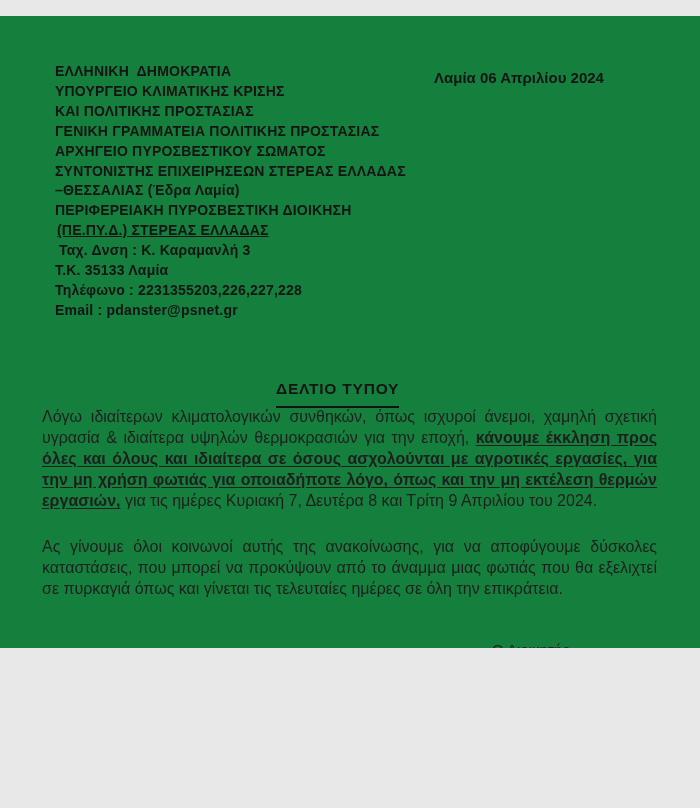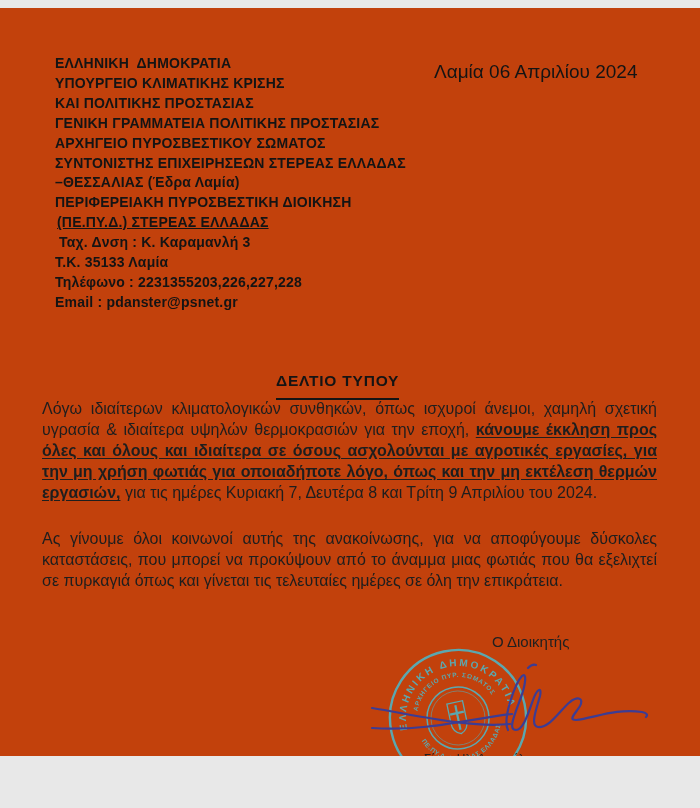--- a/index.html
+++ b/index.html
@@ -1,29 +1,29 @@
 <!DOCTYPE html>
 <html><head>
 <meta charset="utf-8">
 <style>
   html,body{margin:0;padding:0;background:#e8e8e8;}
   .page{
-    position:relative;width:700px;height:748px;background:#c2410c;
+    position:relative;width:700px;height:632px;background:#15803d;
     font-family:"Liberation Sans","DejaVu Sans",sans-serif;color:#1b1b1b;
-    overflow:hidden;margin:8px auto;
+    overflow:hidden;margin:16px auto;
   }
   .letterhead{position:absolute;left:55px;top:46px;}
   .letterhead .hline{
     font-weight:bold;font-size:14px;line-height:19.9px;color:#141414;
     white-space:pre;letter-spacing:.2px;
   }
   .ind2{padding-left:2px;text-decoration:underline;}
   .ind4{padding-left:4px;}
   .doc-date{
-    position:absolute;left:434px;top:53px;font-weight:normal;font-size:19px;
+    position:absolute;left:434px;top:53px;font-weight:bold;font-size:15px;
     color:#141414;white-space:pre;
   }
   .title{
     position:absolute;left:276px;top:364px;font-weight:bold;font-size:15.5px;
     letter-spacing:.8px;color:#141414;border-bottom:2px solid #141414;
     padding-bottom:8px;white-space:pre;
   }
   .para{
     position:absolute;left:42px;width:615px;text-align:justify;
     font-size:16px;line-height:21px;color:#1e1e1e;

